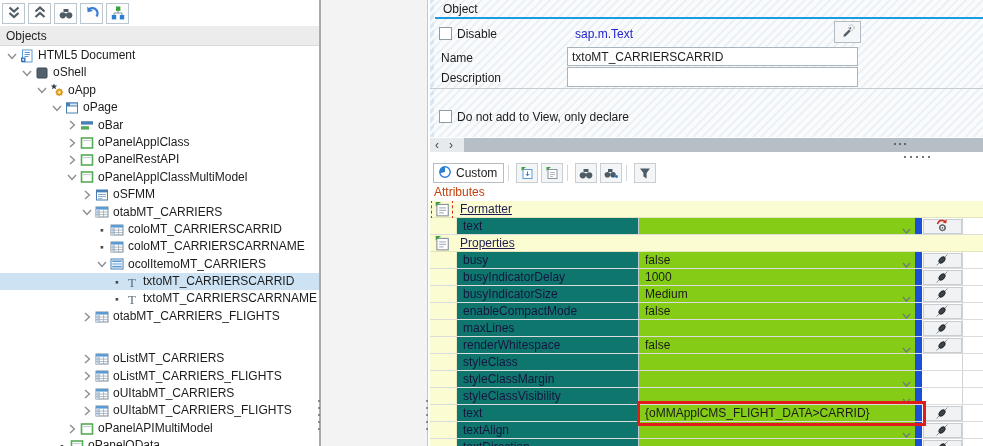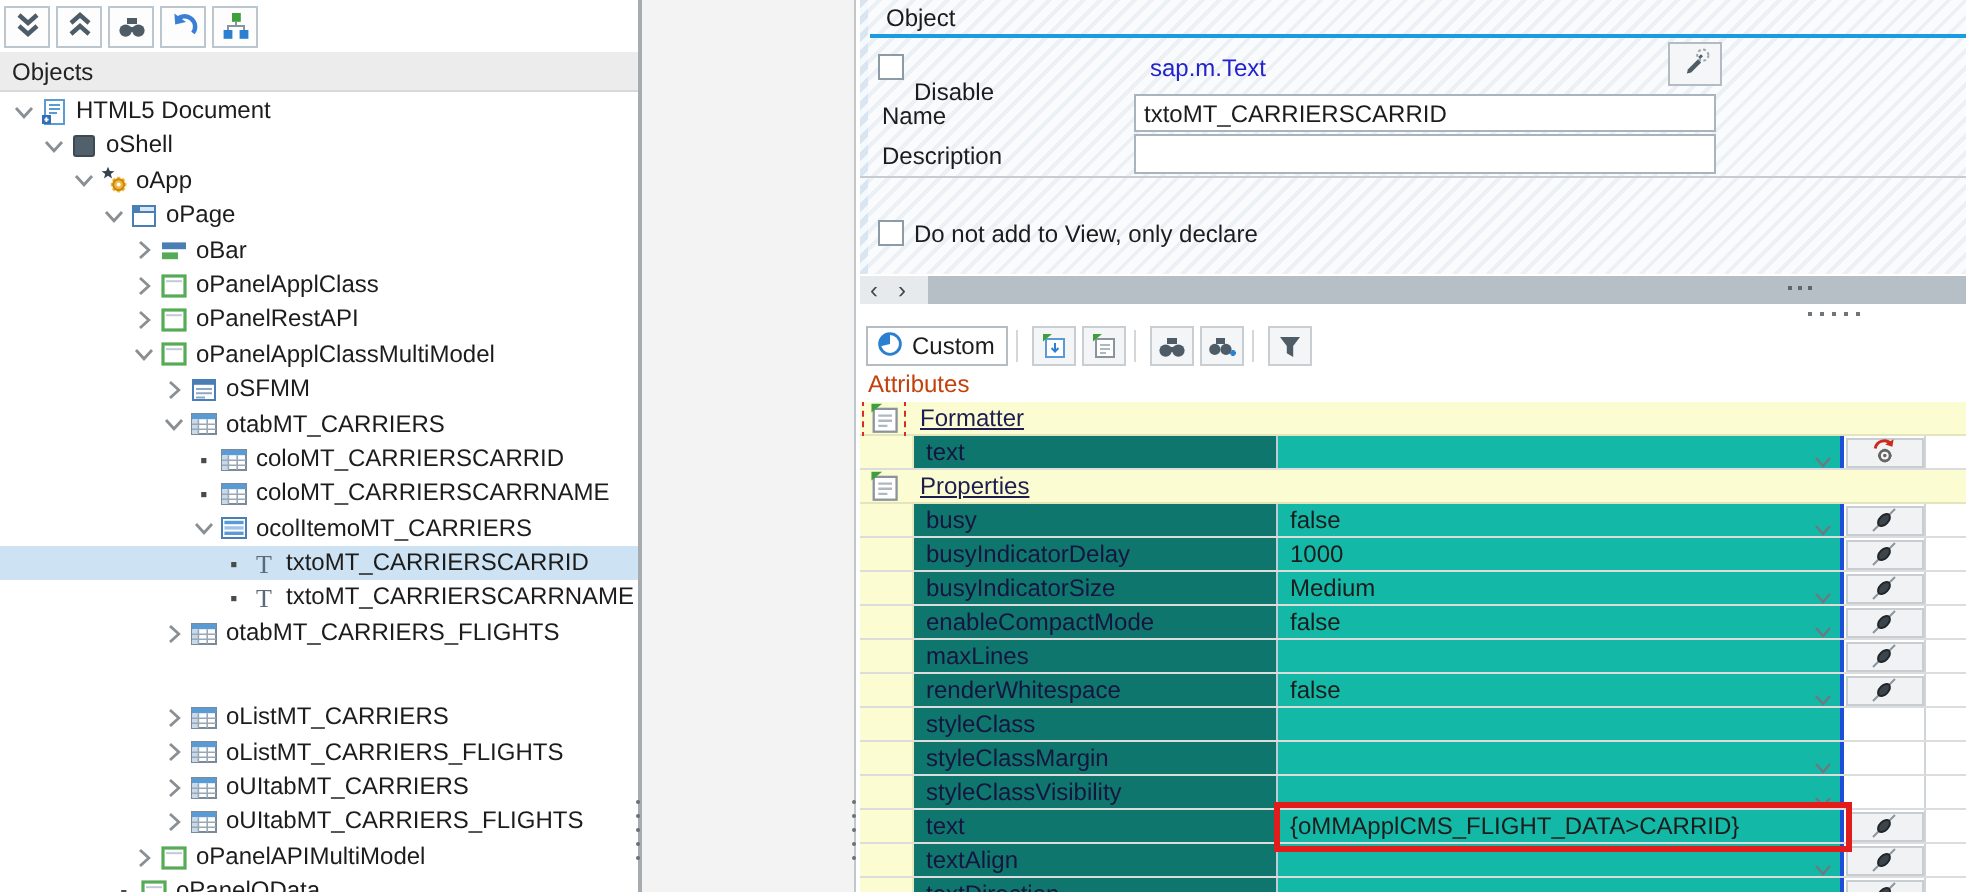--- a/index.html
+++ b/index.html
@@ -75,21 +75,21 @@
     display:flex; align-items:center; justify-content:center; }
   .atb-sep { width:1px; height:16px; background:#d4d8db; margin:0 4px; }
   #attr-header { position:absolute; left:4px; top:185px; color:#c2410c; }
 
   
   #attr-table { position:absolute; left:0; top:201px; width:553px; bottom:0; overflow:hidden; }
   .arow { position:relative; height:17px; display:flex; border-bottom:1px solid #dcdcdc; }
   .arow .c1 { width:27px; background:#fcfcd2; border-right:1px solid #e9e9c2; flex:0 0 27px; }
   .arow .clabel { width:182px; flex:0 0 182px; background:#0f766e; border-right:1px solid #c0cbd8;
     line-height:16px; padding-left:6px; color:#15153f; overflow:hidden; white-space:nowrap; }
-  .arow .cvalue { width:283px; flex:0 0 283px; background:#14b8a6; border-right:2px solid #1d4ed8;
+  .arow .cvalue { width:283px; flex:0 0 283px; background:#84cc16; border-right:7px solid #1d4ed8;
     line-height:16px; padding:0 18px 0 6px; position:relative; color:#1c1c1c; white-space:nowrap; }
   .arow .cvalue .dd { position:absolute; right:4px; top:5px; }
   .arow .cicon { width:41px; flex:0 0 41px; background:#fff; border-right:1px solid #cfd4d9;
     display:flex; align-items:center; justify-content:center; }
   .arow .cicon .abtn { width:39px; height:15px; background:#f1f2f3; border:1px solid #c8cdd2;
     display:flex; align-items:center; justify-content:center; }
   .arow .ctail { flex:1; background:#fff; }
   .arow.section { background:#fcfcd2; display:flex; align-items:center; border-bottom:1px solid #e4e4bd; }
   .arow.section .sicon { margin-left:3px; width:18px; height:15px; display:flex; align-items:center;
     justify-content:center; position:relative; }
@@ -520,21 +520,21 @@
       <i></i>
     </div>
 
   <div id="right-panel">
 
     <div id="object-section">
       <div class="obj-title">Object</div>
       <div class="obj-underline"></div>
 
       <span class="cb" style="left:9px; top:27px;"></span>
-      <span class="lbl" style="left:27px; top:27px;margin-top:12px;">Disable</span>
+      <span class="lbl" style="left:27px; top:27px;">Disable</span>
       <span class="class-link">sap.m.Text</span>
       <span id="pick-btn">
         <span id="pick-icon-slot"><svg width="14" height="14" viewBox="0 0 14 14">
               <path d="M3 10.6 L8 5.6 L9.6 7.2 L4.6 12.2 L2.4 12.8 Z" fill="#4d5c66"></path>
               <path d="M8.6 5 L10 3.6" stroke="#4d5c66" stroke-width="1.4"></path>
               <circle cx="10.4" cy="3.6" r="2.8" fill="none" stroke="#9aa4ac" stroke-dasharray="1.4 1.2"></circle>
             </svg></span>
       </span>
 
       <span class="lbl" style="left:11px; top:51px;">Name</span>

